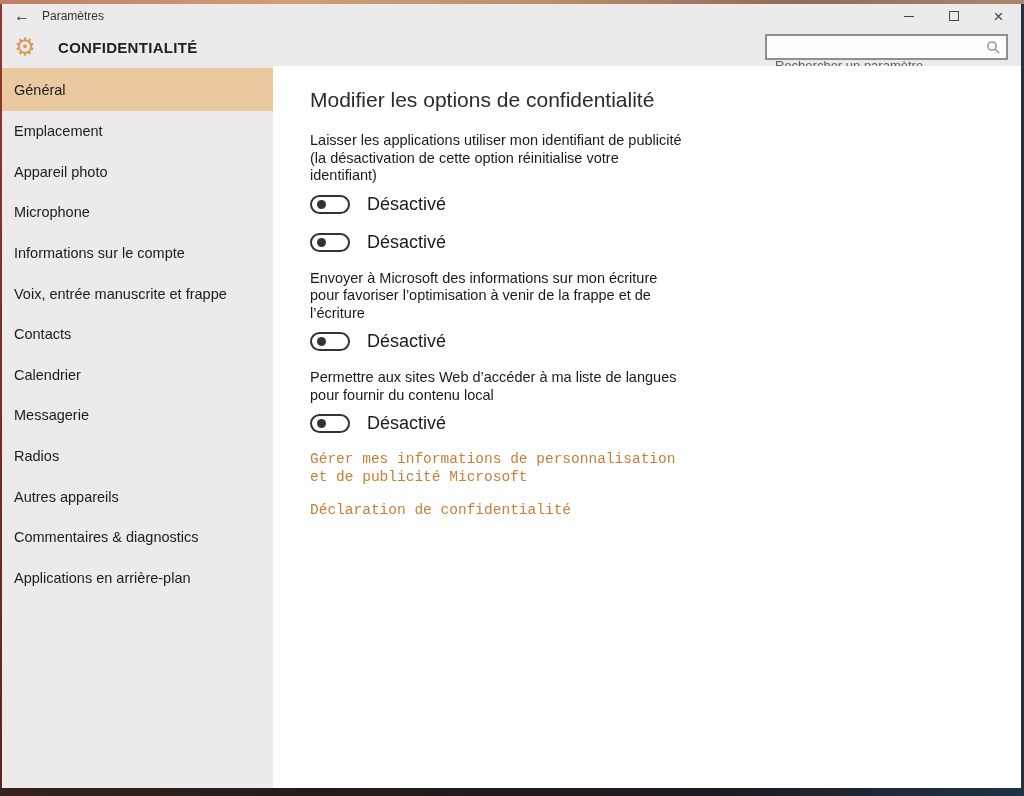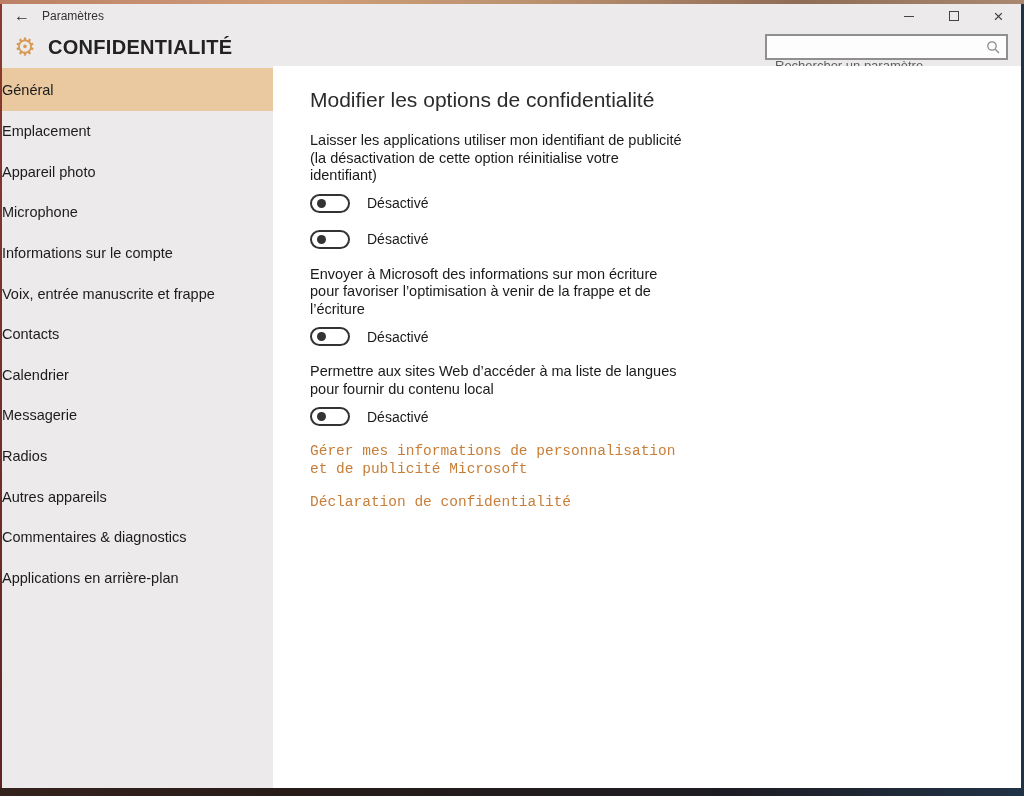--- a/index.html
+++ b/index.html
@@ -35,57 +35,57 @@
   }
   .min-glyph { width: 10px; height: 1px; background: #444; display: block; }
   .max-glyph { width: 10px; height: 10px; border: 1px solid #444; display: block; }
   .close-glyph { font-size: 17px; line-height: 1; color: #444; }
   
   .header {
     height: 38px; background: var(--chrome-bg, #eceaea);
     display: flex; align-items: center; padding: 0 13px 0 11px; flex: 0 0 auto;
   }
   .gear { font-size: 24px; line-height: 1; color: var(--accent-gear, #d89a55); width: 24px; text-align: center; }
-  .page-title { font-size: 20px; font-weight: bold; color: #222; margin-left: 11px; letter-spacing: 0.3px; }
+  .page-title { font-size: 15px; font-weight: bold; color: #222; margin-left: 21px; letter-spacing: 0.3px; }
   .header-spacer { flex: 1; }
   .search-box {
     width: 243px; height: 26px; background: #fdfdfd; border: 2px solid #8f8f8f;
     display: flex; align-items: center; padding: 0 6px 0 8px;
   }
   .search-input {
     flex: 1; border: none; outline: none; background: transparent;
     font-family: "Liberation Sans", sans-serif; font-size: 13px; color: #333; margin-top: 36px;
   }
   .search-input::placeholder { color: #5f5f5f; opacity: 1; }
   .search-icon { flex: 0 0 auto; display: block; }
   
   .app-body { flex: 1; display: flex; min-height: 0; background: #ffffff; }
   .sidebar {
     width: 271px; flex: 0 0 271px; background: var(--chrome-bg, #eceaea); padding-top: 2px;
   }
   .sidebar-item {
-    height: 40.6px; display: flex; align-items: center; 
+    height: 40.6px; display: flex; align-items: center; padding-left: 12px;
     font-size: 14.5px; color: #1c1c1c; cursor: default;
   }
   .sidebar-item.selected { background: var(--selected-item-bg, #eac9a1); height: 43px; }
   
   .content { flex: 1; background: #ffffff; padding: 22px 40px 0 37px; overflow: hidden; }
   .content h1 { font-size: 21px; font-weight: 300; color: #2b2b2b; margin-bottom: 20px; }
   .setting { max-width: 372px; }
   .setting-desc { font-size: 14.5px; line-height: 17.5px; color: #1a1a1a; margin-bottom: 9px; }
   .toggle-row { display: flex; align-items: center; margin-bottom: 17px; }
   .toggle {
     width: 40px; height: 19px; border: 2px solid #333; border-radius: 10.5px;
     position: relative; background: #fff; cursor: default; flex: 0 0 auto;
   }
   .toggle .knob {
     position: absolute; left: 5px; top: 3px; width: 9px; height: 9px;
     border-radius: 50%; background: #333;
   }
-  .toggle-state { font-size: 14px; color: #1a1a1a; margin-left: 17px; }
+  .toggle-state { font-size: 18px; color: #1a1a1a; margin-left: 17px; }
   .links { margin-top: 17px; font-family: Liberation Mono, monospace; }
   .link {
     display: block; max-width: 372px; font-size: 14.5px; line-height: 17.5px;
     color: var(--accent-link, #c87e38); text-decoration: none; cursor: pointer;
   }
   .link + .link { margin-top: 16px; }
 </style>
 </head>
 <body>
 

